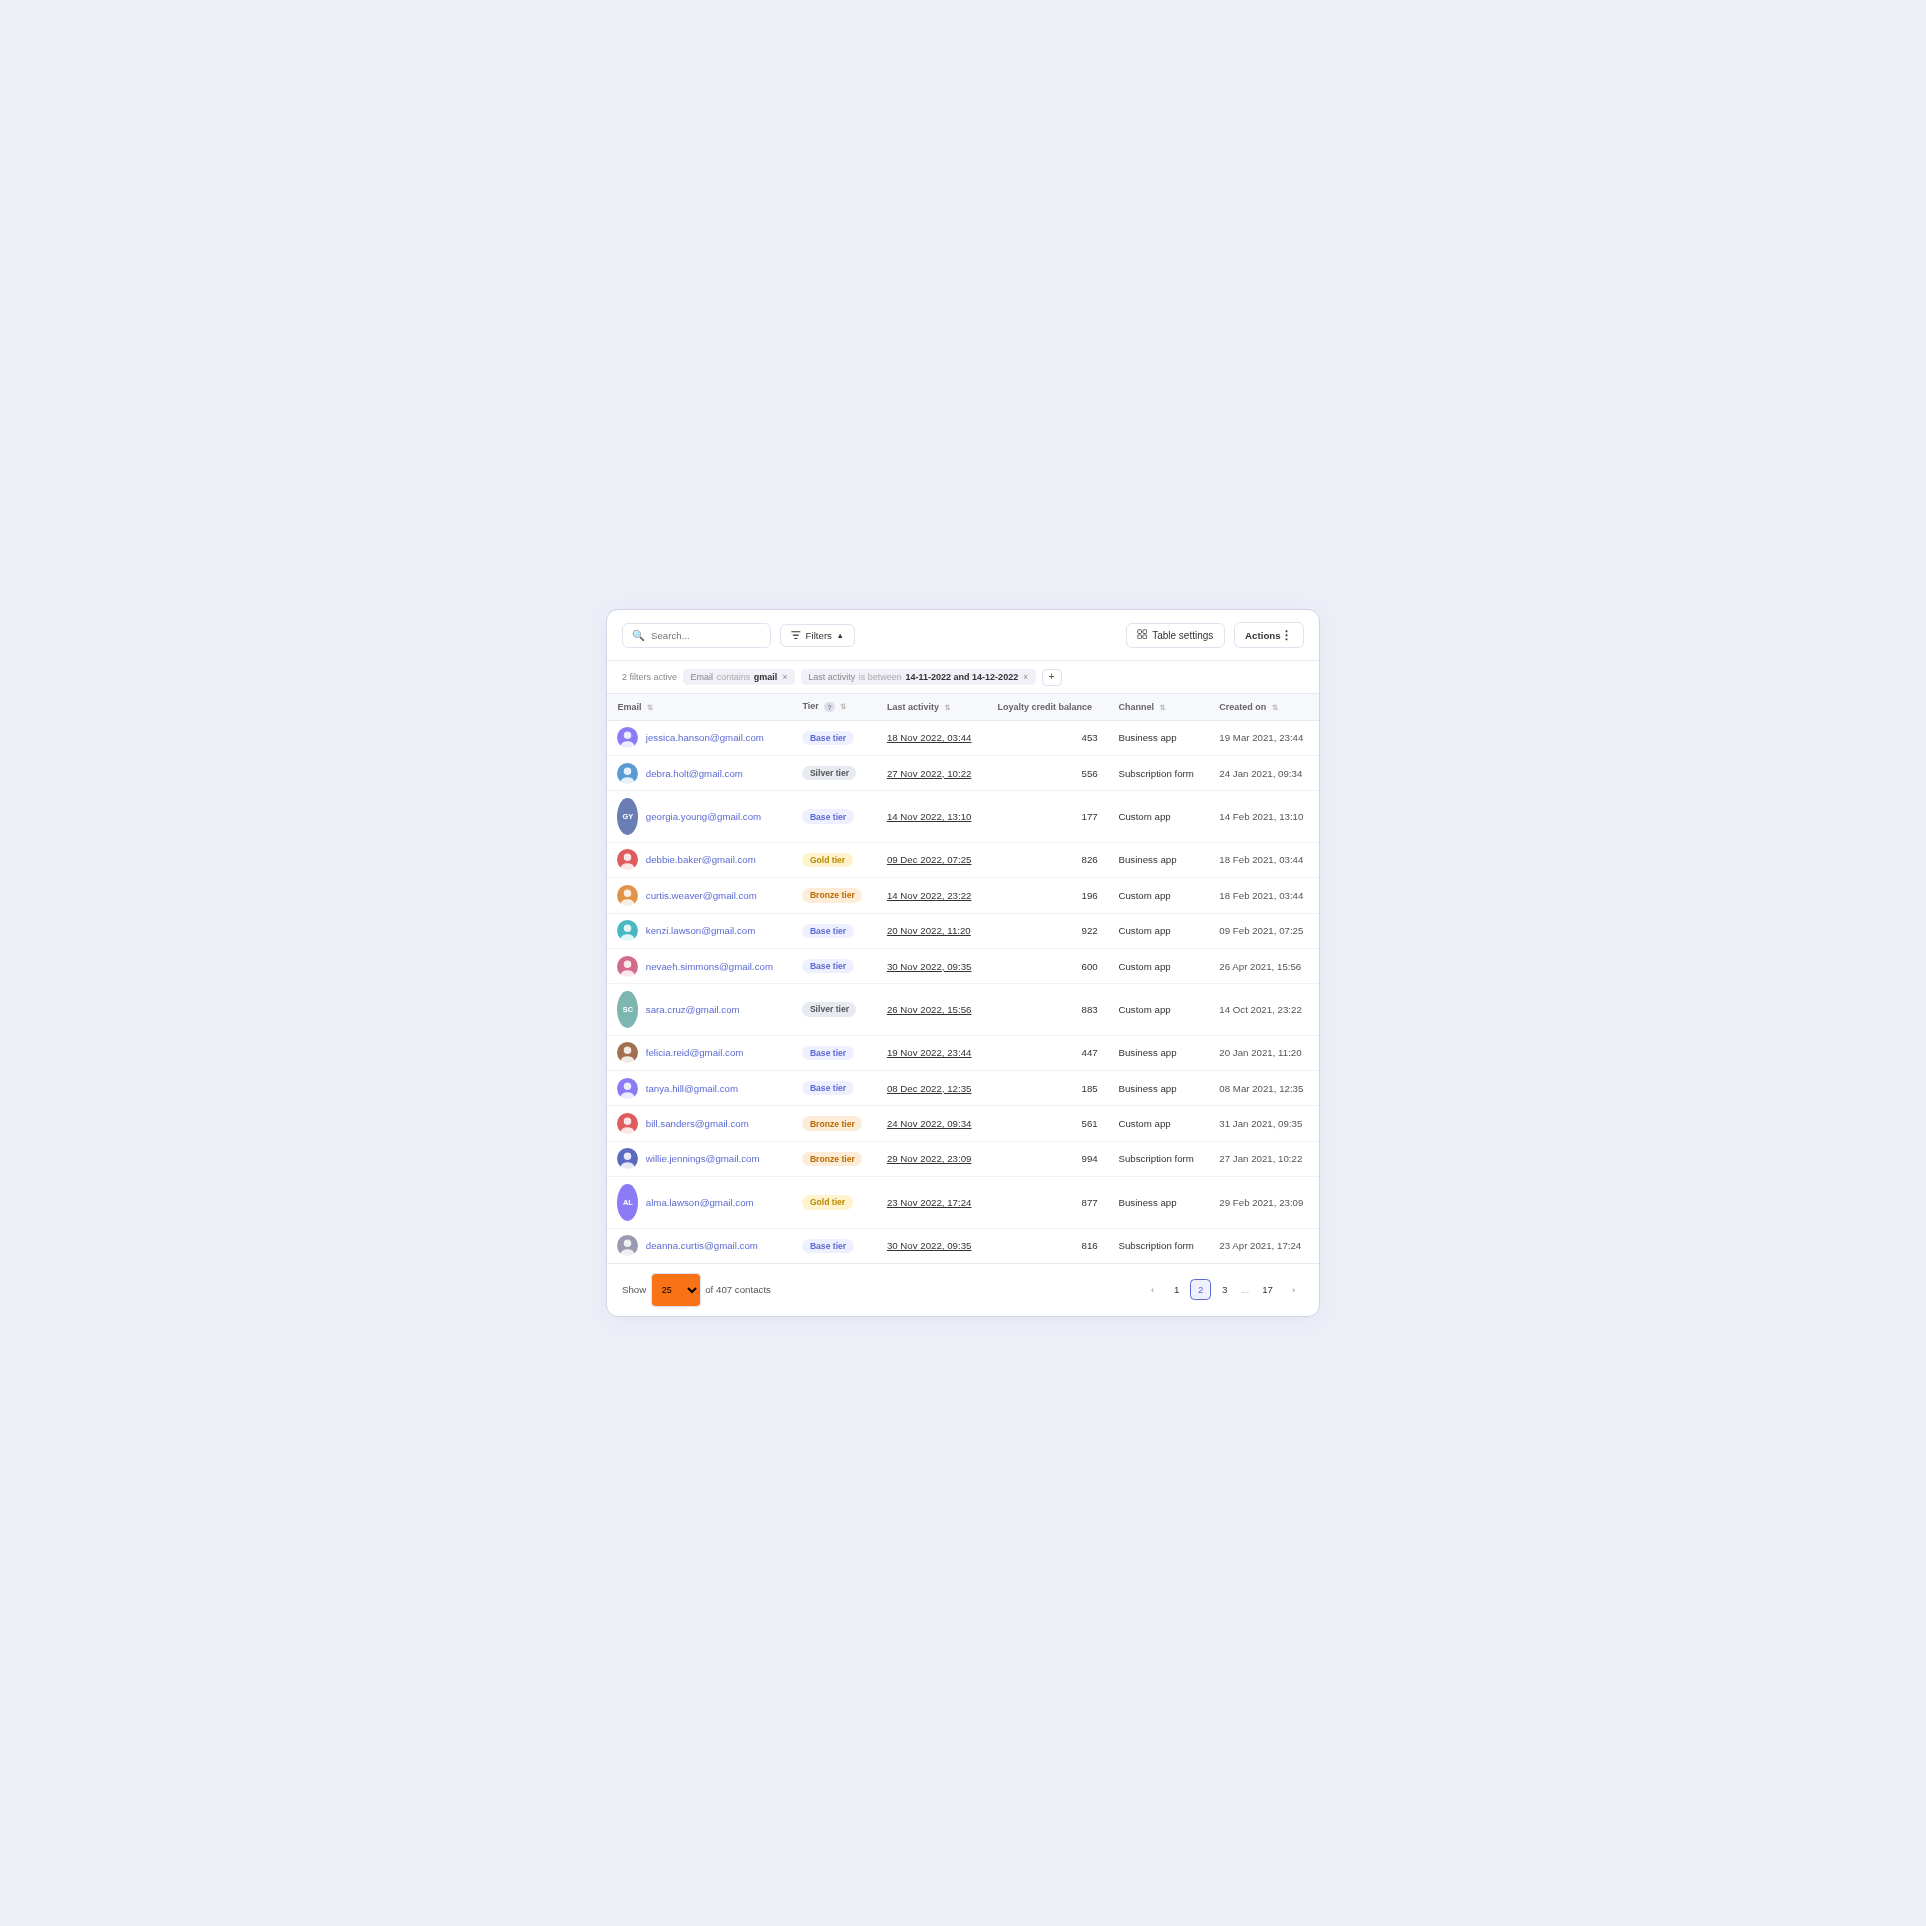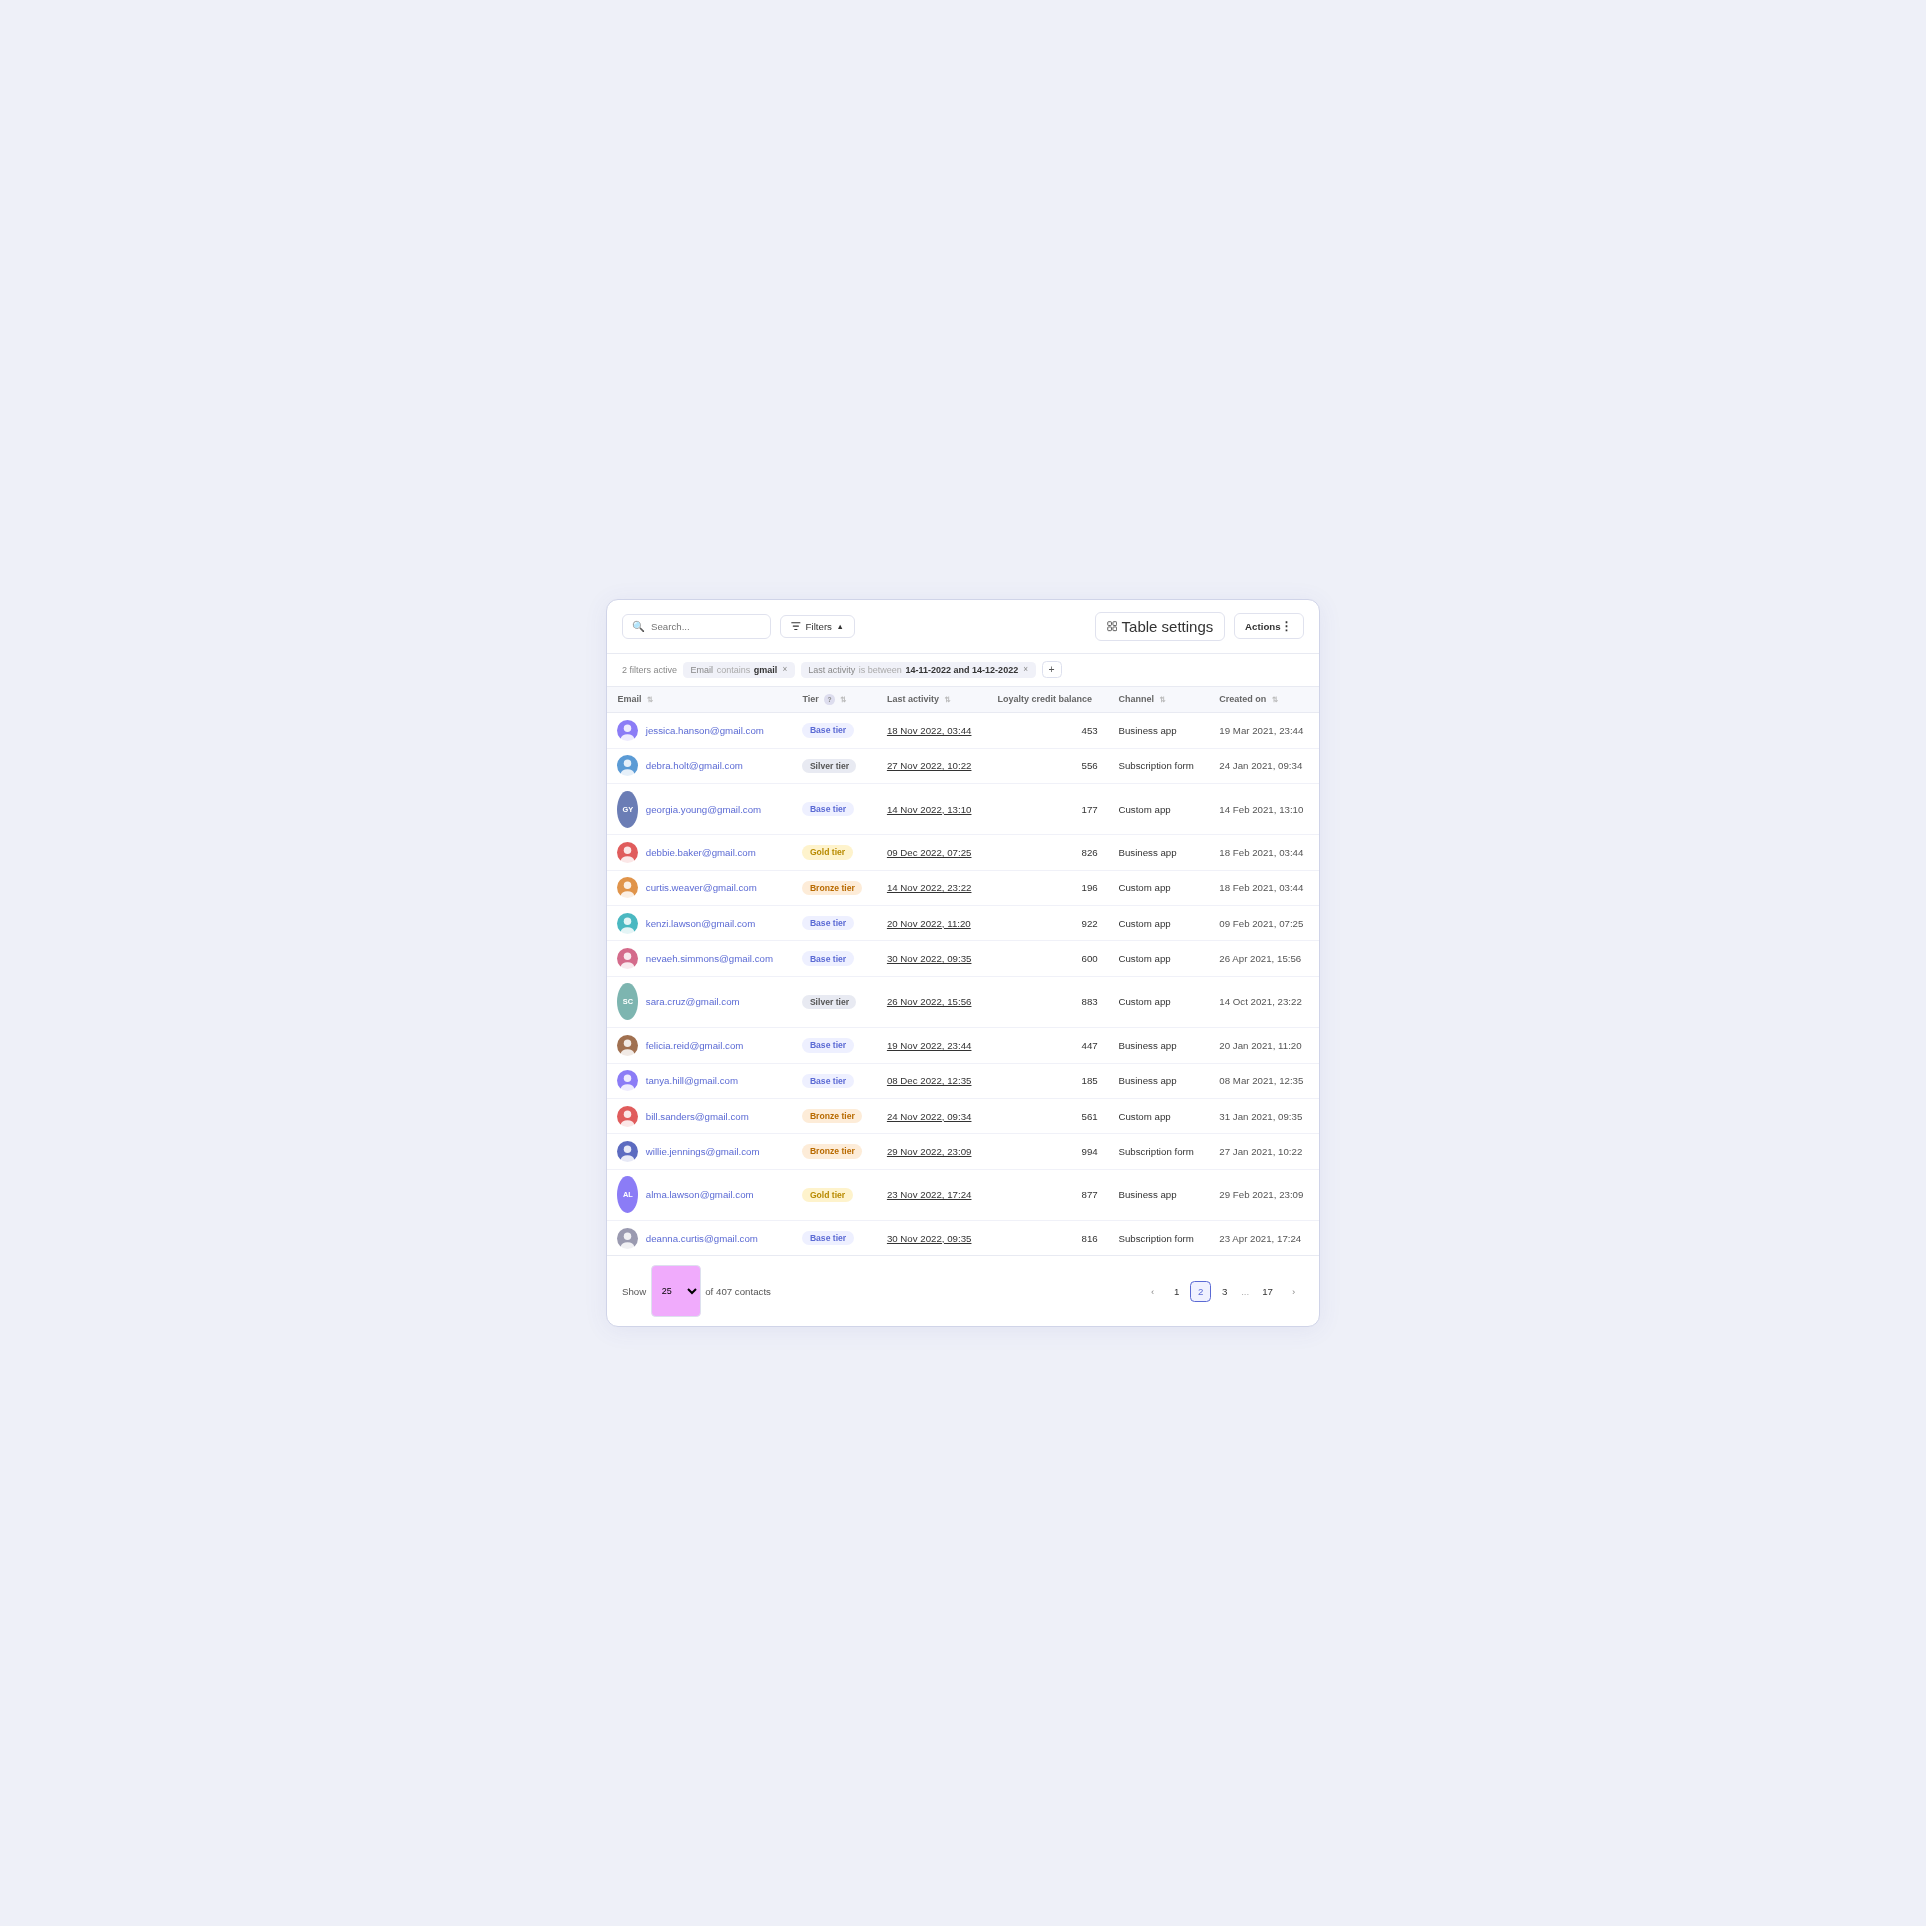--- a/index.html
+++ b/index.html
@@ -44,21 +44,21 @@
     .filter-btn {
       display: flex; align-items: center; gap: 4.5px;
       border: 1.1px solid #e0e2ee; border-radius: 6px;
       padding: 5.2px 10.4px; font-size: 9.7px; cursor: pointer;
       background: #fff; color: #333; font-weight: 500; text-align: right;
     }
     .spacer { flex: 1; }
     .table-settings-btn {
       display: flex; align-items: center; gap: 4.5px;
       border: 1.1px solid #e0e2ee; border-radius: 6px;
-      padding: 5.2px 10.4px; font-size: 15px; cursor: pointer;
+      padding: 5.2px 10.4px; font-size: 10px; cursor: pointer;
       background: #fff; color: #333; font-weight: 500;
     }
     .actions-btn {
       display: flex; align-items: center; gap: 0;
       border: 1.1px solid #e0e2ee; border-radius: 6px;
       padding: 5.2px 10.4px; font-size: 9.7px; cursor: pointer;
       background: #fff; color: #333; font-weight: 600;
     }
     
     .filter-tags {
@@ -117,21 +117,21 @@
     .col-created { color: #555; }
     .col-lastact { color: #333; text-decoration: underline; }
     
     .pagination-row {
       display: flex; align-items: center; justify-content: space-between;
       padding: 9px 15px; border-top: 0.7px solid #e8eaf2;
     }
     .show-wrap { display: flex; align-items: center; gap: 4.5px; font-size: 9.7px; color: #555; }
     .show-select {
       border: 1.1px solid #dde0ee; border-radius: 4.5px;
-      padding: 19px 6px; font-size: 9px; cursor: pointer; background: #f0abfc;
+      padding: 10px 6px; font-size: 9px; cursor: pointer; background: #f97316;
       appearance: auto;
     }
     .page-nav { display: flex; align-items: center; gap: 3px; }
     .page-btn {
       min-width: 21px; height: 21px; padding: 0 6px;
       display: flex; align-items: center; justify-content: center;
       border: 1.1px solid transparent; border-radius: 4.5px;
       font-size: 9.7px; cursor: pointer; background: transparent; color: #333;
     }
     .page-btn.active { border-color: #5b6ad4; color: #5b6ad4; background: #f0f1ff; }

